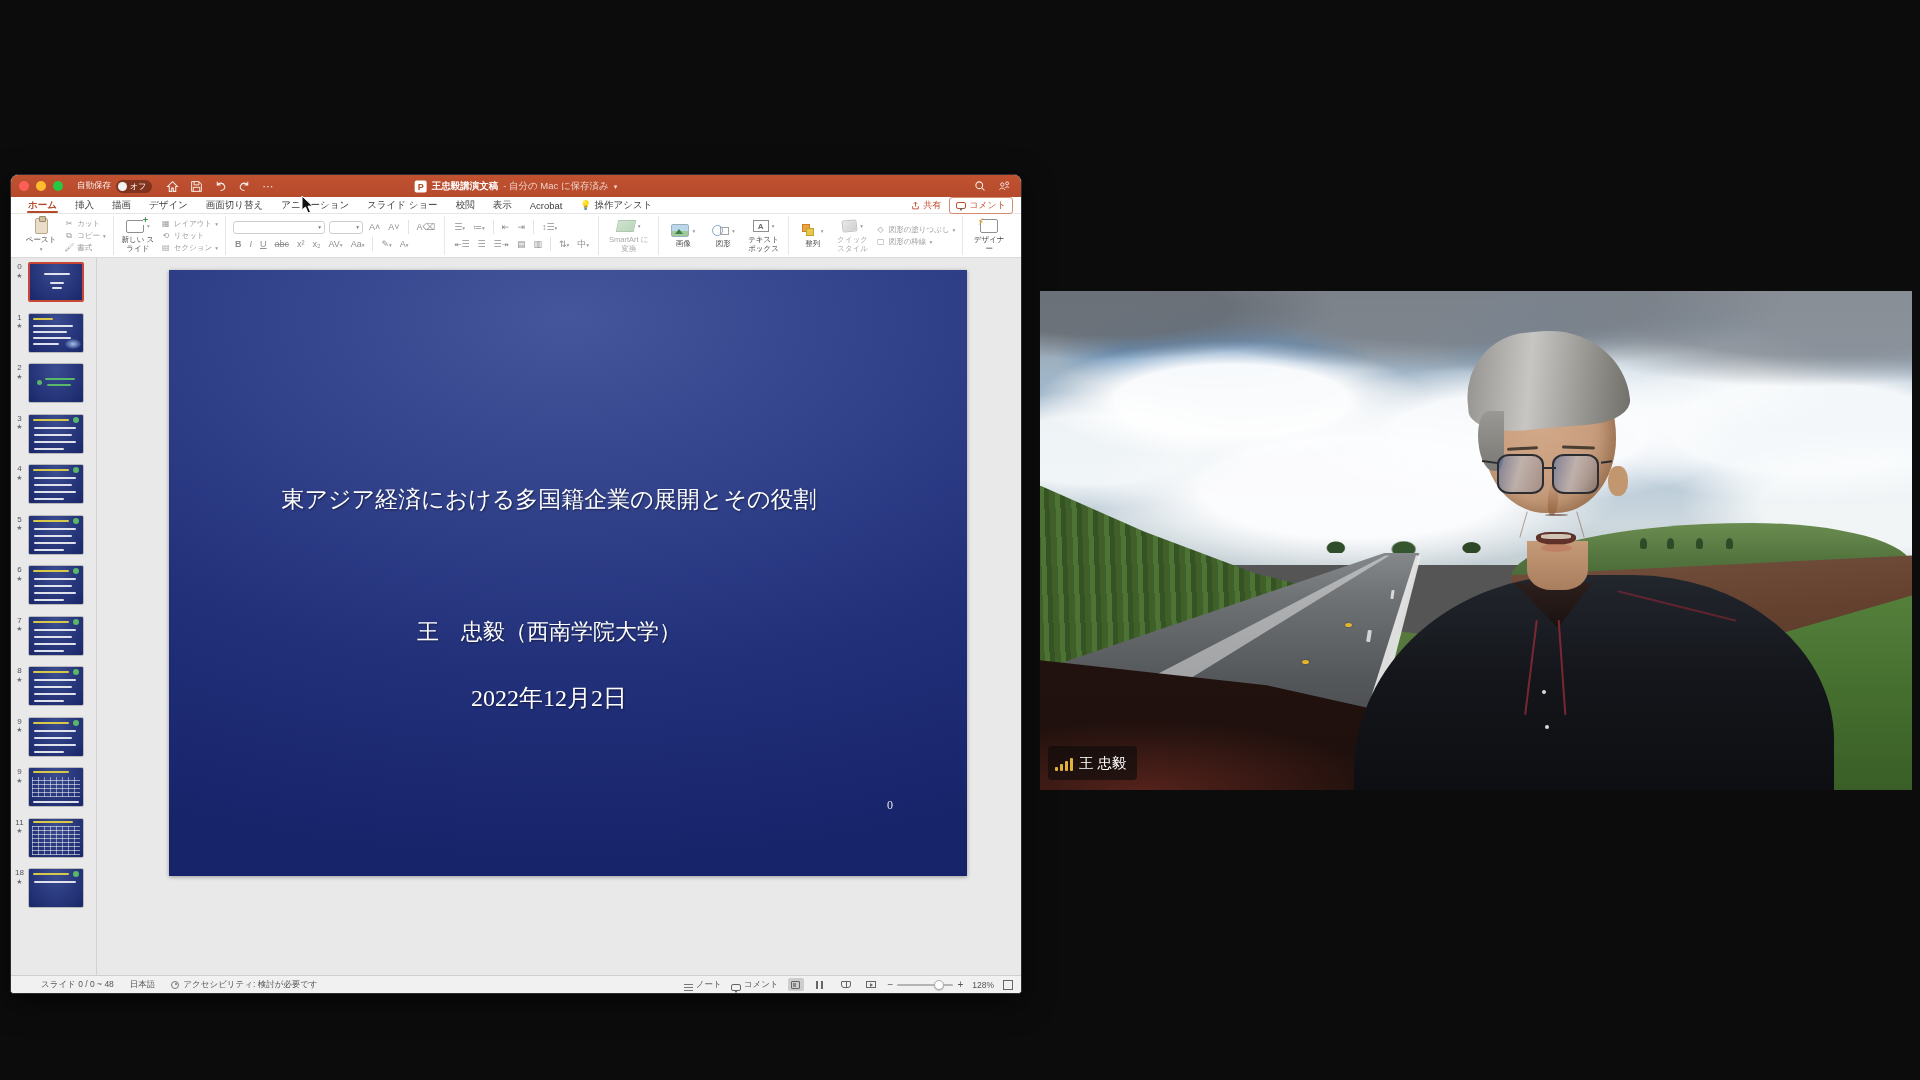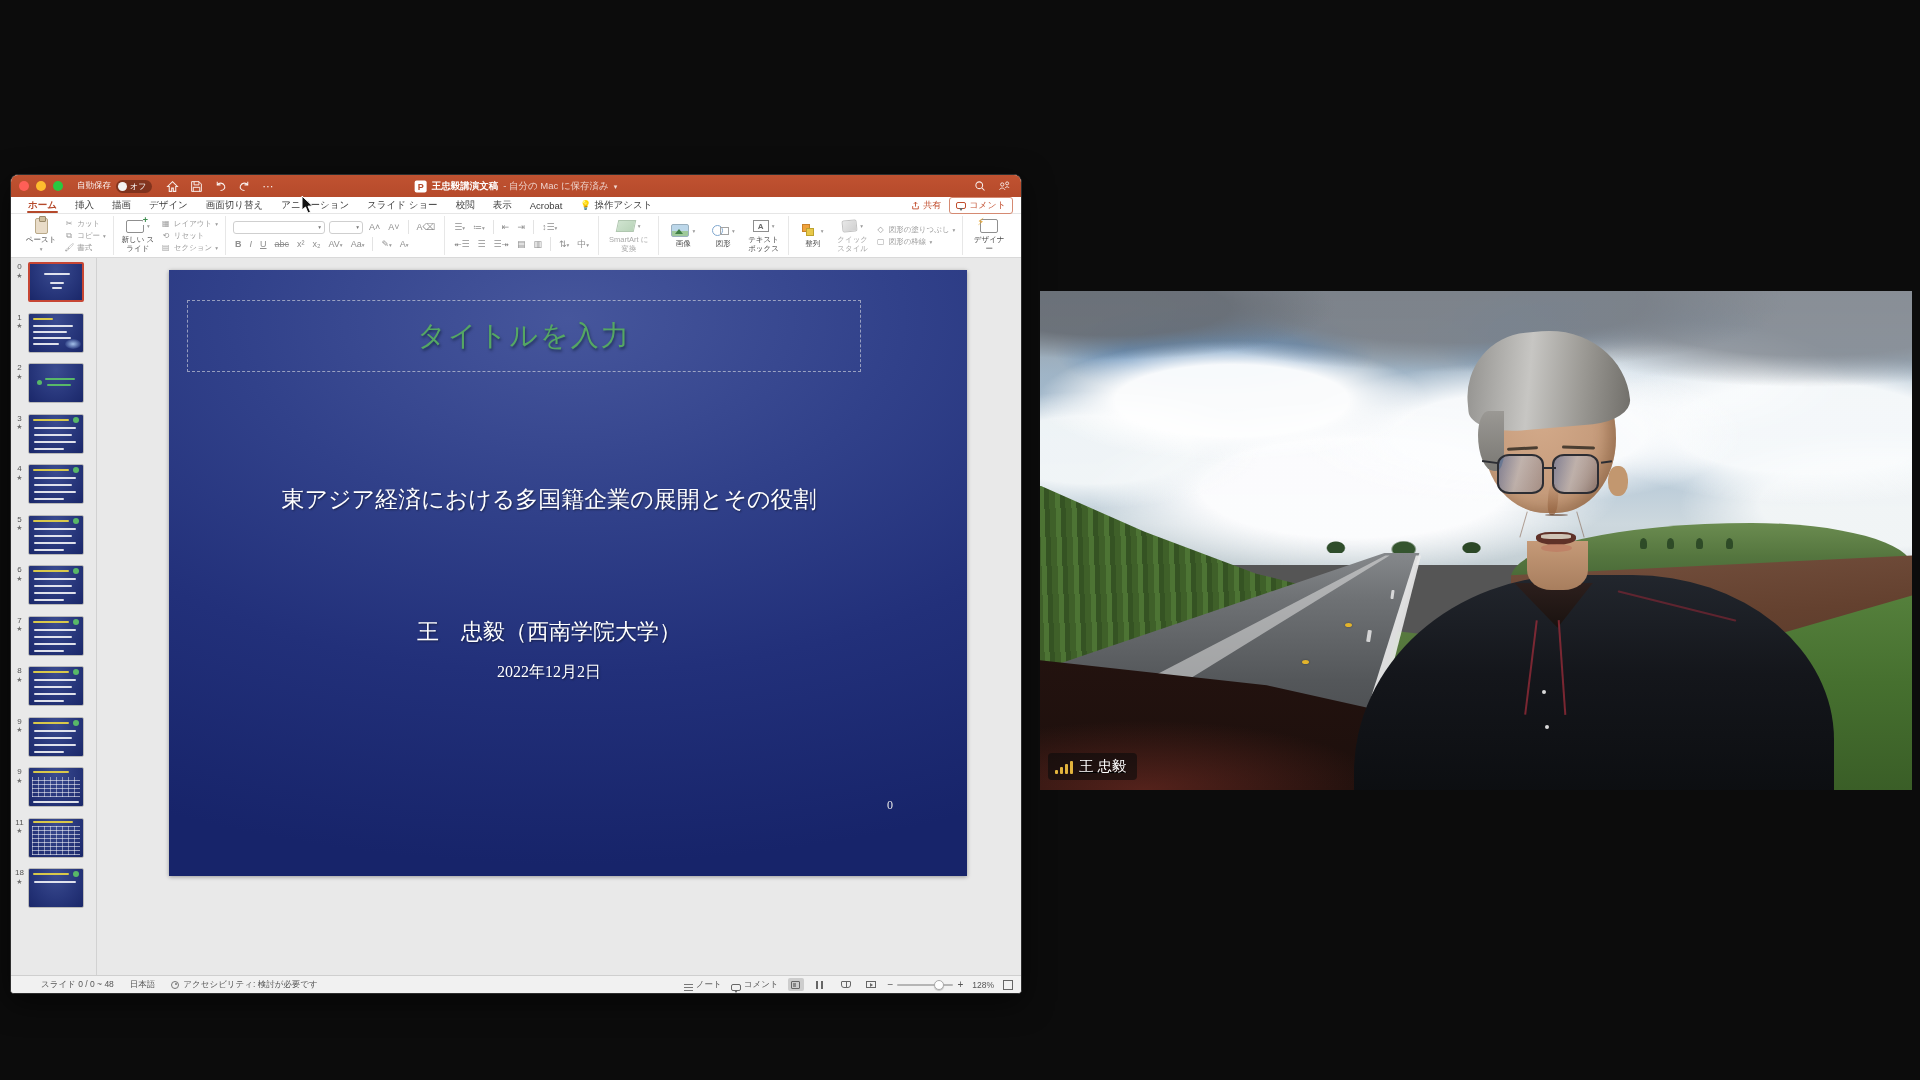--- a/index.html
+++ b/index.html
@@ -120,21 +120,21 @@
     background:radial-gradient(ellipse 120% 90% at 50% 8%, #46569c 0%, #31418a 35%, #22307a 65%, #17246a 100%);
     box-shadow:0 1px 4px rgba(0,0,0,.35); }
   .title-ph { position:absolute; left:18px; top:30px; width:674px; height:72px;
     border:1px dashed rgba(235,235,235,.55); display:flex; align-items:center; justify-content:center; }
   .title-ph span { font-size:28px; color:#55a763; letter-spacing:2px;
     font-family:"Liberation Sans","DejaVu Sans",sans-serif; text-shadow:1px 2px 3px rgba(0,20,30,.55); }
   .s-line { position:absolute; left:0; width:760px; text-align:center; color:#fff;
     font-family:"Liberation Serif","DejaVu Serif",serif; text-shadow:1px 1px 2px rgba(0,0,0,.45); white-space:nowrap; }
   .s-line1 { top:214px; font-size:23px; }
   .s-line2 { top:347px; font-size:22px; }
-  .s-line3 { top:392px; font-size:16px; }
+  .s-line3 { top:412px; font-size:24px; }
   .s-pagenum { position:absolute; left:706px; top:528px; width:30px; text-align:center;
     color:#e8e8e8; font-size:12px; font-family:"Liberation Serif","DejaVu Serif",serif; }
 
   
   .statusbar { height:18px; flex:0 0 18px; background:#f1f1f1; border-top:1px solid #cfcfcf;
     display:flex; align-items:center; padding:0 8px 0 30px; font-size:8.5px; color:#555; }
   .sb-left { display:flex; gap:16px; }
   .sb-acc { display:flex; align-items:center; gap:4px; }
   .sb-spacer { flex:1; }
   .sb-right { display:flex; align-items:center; gap:9px; }
@@ -267,23 +267,23 @@
     background:#5f3128; border-radius:40% 40% 55% 55%; }
   .mouth::after { content:""; position:absolute; left:12%; top:16%; width:76%; height:38%;
     background:#cfc4b6; border-radius:30%; }
   .lowlip { position:absolute; left:57.4%; top:50.8%; width:3.6%; height:1.6%;
     background:rgba(190,125,100,.8); border-radius:50%; }
   .fold-l { position:absolute; left:55.4%; top:44%; width:1px; height:5.5%;
     background:rgba(120,80,55,.5); transform:rotate(16deg); }
   .fold-r { position:absolute; left:61.9%; top:44%; width:1px; height:5.5%;
     background:rgba(120,80,55,.5); transform:rotate(-16deg); }
 
-  .nametag { position:absolute; left:8px; bottom:10px; height:27px;
+  .nametag { position:absolute; left:8px; bottom:10px; height:34px;
     background:rgba(12,12,12,.62); border-radius:4px; display:flex; align-items:center;
-    gap:6px; padding:0 10px 0 7px;text-decoration:underline; }
+    gap:6px; padding:0 10px 0 7px; }
   .audiobars { display:flex; align-items:flex-end; gap:2px; height:15px; }
   .audiobars i { width:3px; background:#e2b33c; border-radius:1px; }
   .audiobars i:nth-child(1){ height:4px; } .audiobars i:nth-child(2){ height:7px; }
   .audiobars i:nth-child(3){ height:10px; } .audiobars i:nth-child(4){ height:13px; }
   .nametag span { color:#fff; font-size:14.5px; }
 </style>
 </head>
 <body>
 
 <div class="stage">
@@ -751,23 +751,20 @@
             </div>
             <div class="t-frame">
               <i class="tl-line tl-yellow" style="left: 4px; top: 4px; width: 36px;"></i>
               <i class="t-dot" style="right: 4px; top: 2px; width: 6px; height: 6px;"></i>
               <i class="tl-line tl-white" style="left: 5px; top: 12px; width: 42px;"></i>
             </div>
           </div>
         </div>
       <div class="editor">
         <div class="slide">
-          <div class="title-ph">
-            <span>タイトルを入力</span>
-          </div>
           <div class="s-line s-line1">東アジア経済における多国籍企業の展開とその役割</div>
           <div class="s-line s-line2">王　忠毅（西南学院大学）</div>
           <div class="s-line s-line3">2022年12月2日</div>
           <div class="s-pagenum">0</div>
         </div>
       </div>
     </div>
 
     <div class="statusbar">
       <div class="sb-left">

